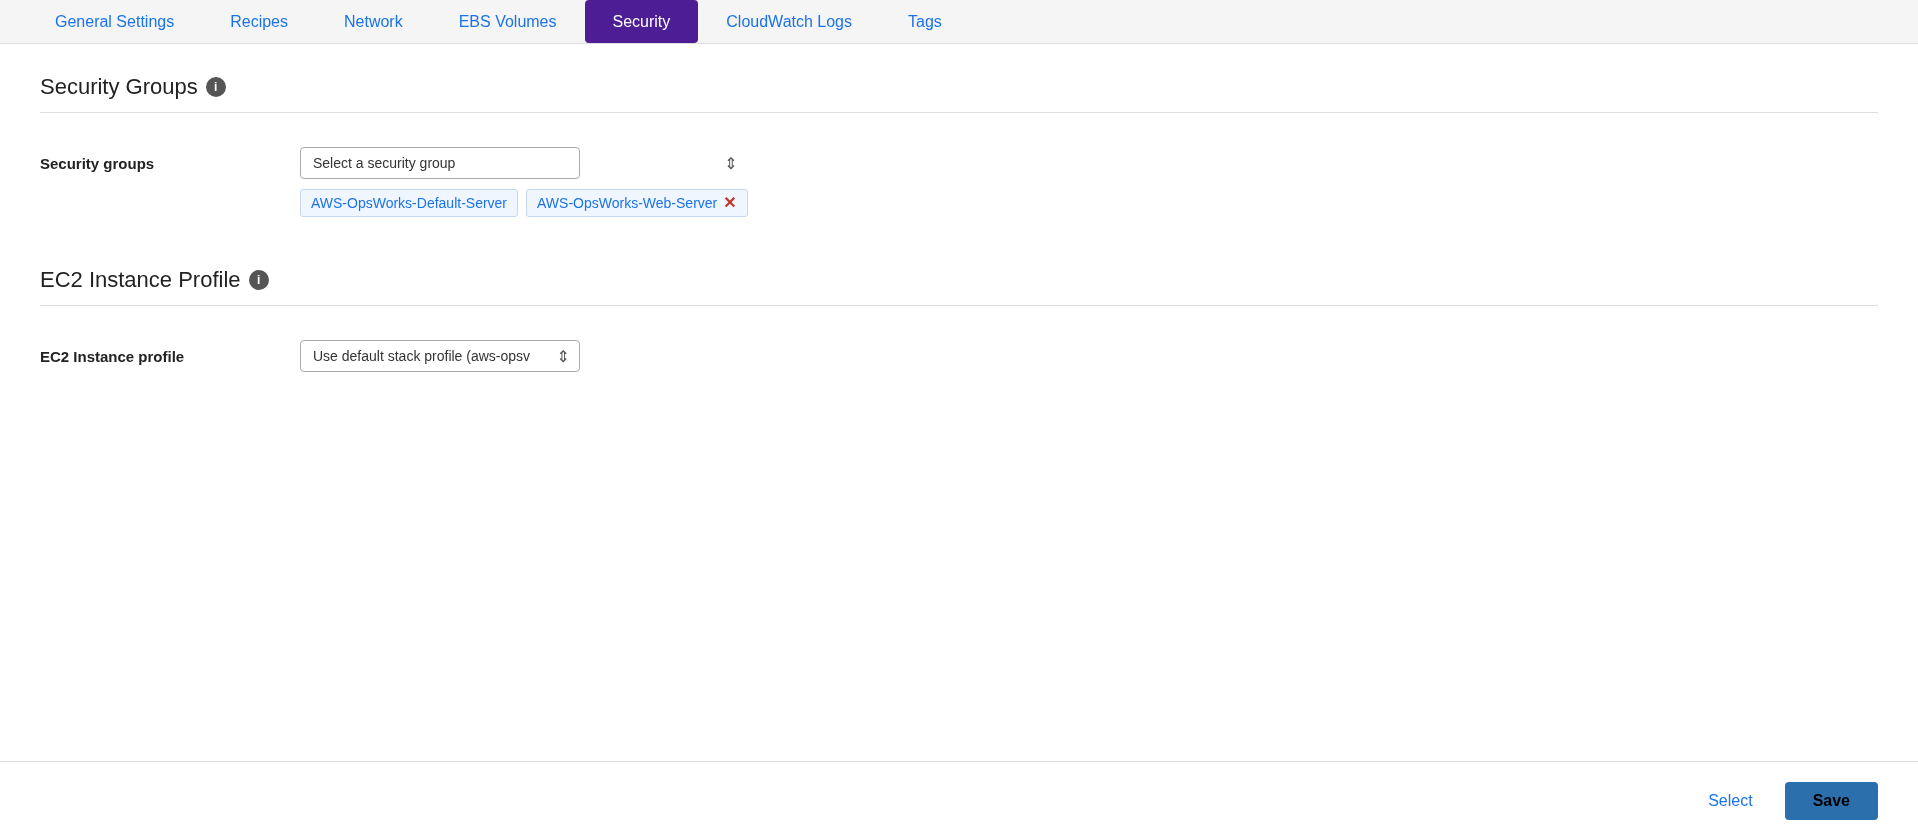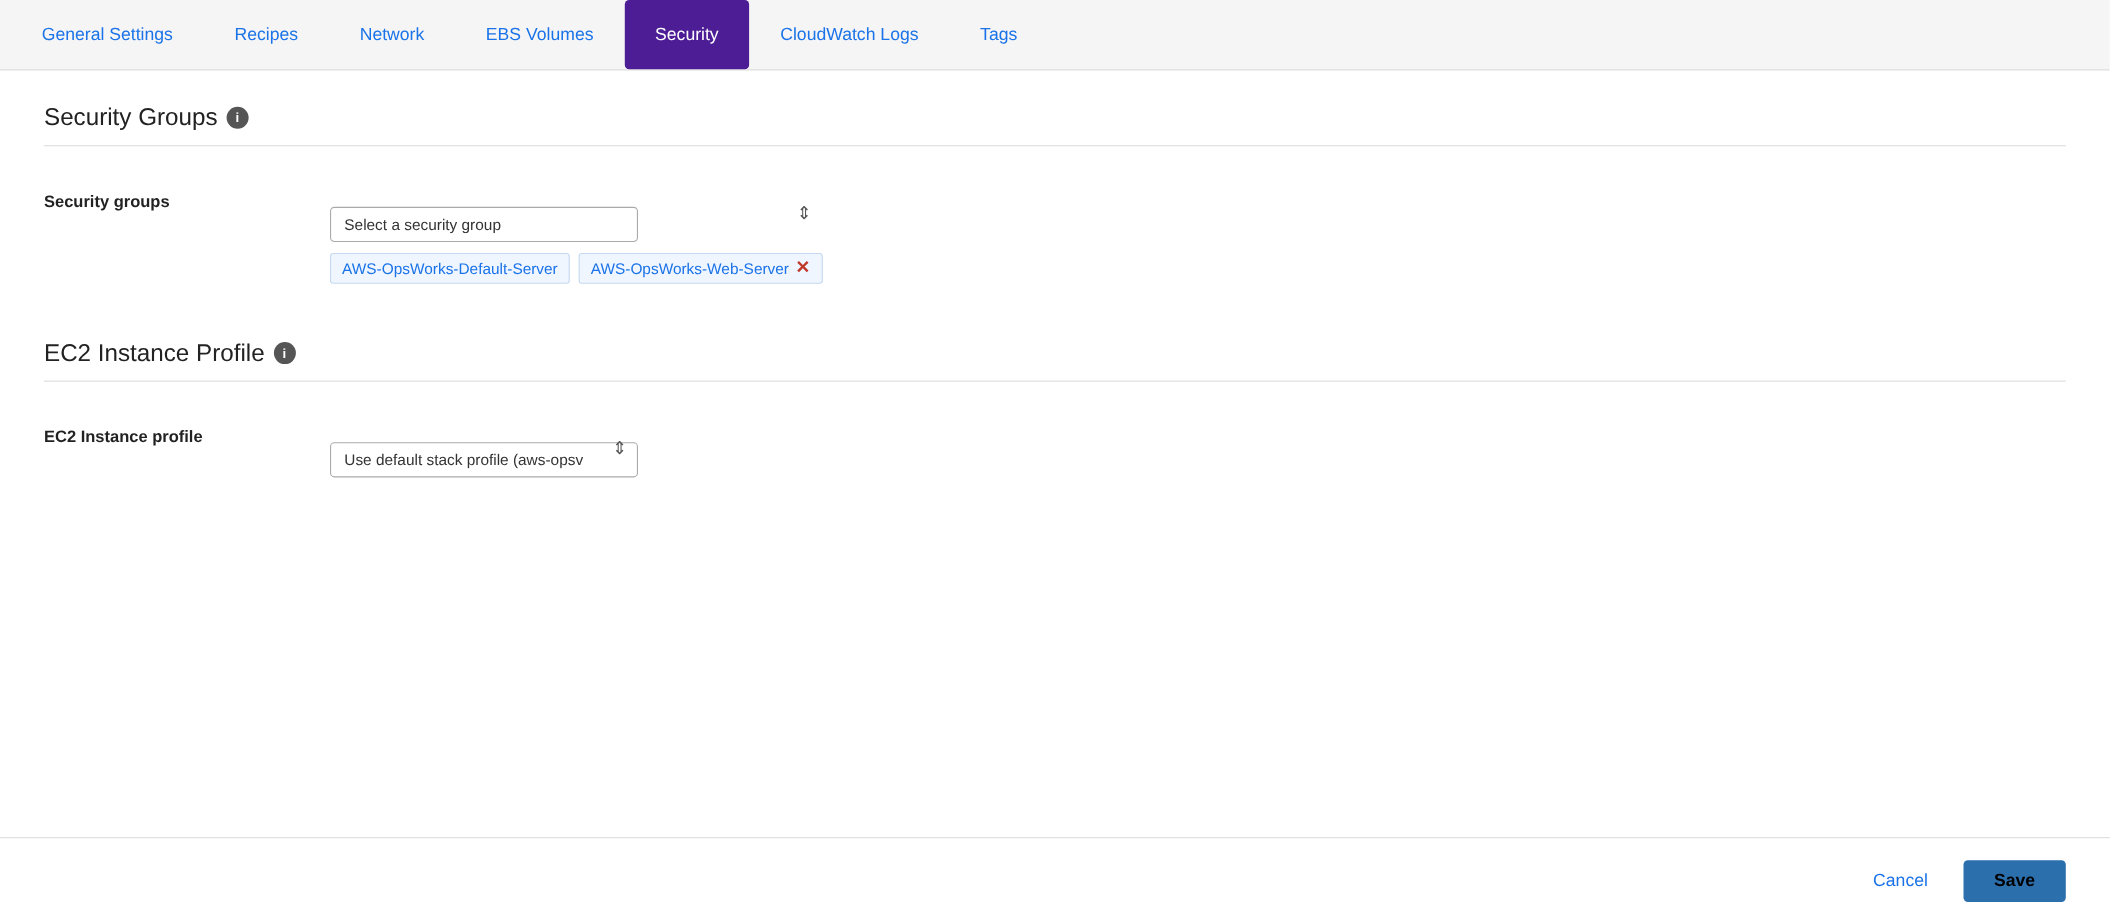--- a/index.html
+++ b/index.html
@@ -16,22 +16,22 @@
       width: 1918px;
       min-height: 840px;
     }
 
     
     .top-nav {
       display: flex;
       align-items: center;
       background: #f5f5f5;
       border-bottom: 1px solid #ddd;
-      padding: 0 10px;
-      height: 64px;
+      padding: 0 27px;
+      height: 44px;
     }
 
     .nav-tab {
       display: inline-flex;
       align-items: center;
       padding: 0 28px;
       height: 100%;
       font-size: 16px;
       color: #1a73e8;
       cursor: pointer;
@@ -120,21 +120,20 @@
       appearance: none;
       -webkit-appearance: none;
       background: #fff;
       border: 1px solid #aaa;
       border-radius: 4px;
       padding: 7px 36px 7px 12px;
       font-size: 14px;
       color: #333;
       cursor: pointer;
       min-width: 280px;
-      margin-top: 21px;
     }
 
     .select-arrow {
       position: absolute;
       right: 10px;
       top: 50%;
       transform: translateY(-50%);
       pointer-events: none;
       color: #555;
       font-size: 16px;
@@ -263,15 +262,15 @@
           </select>
           <span class="select-arrow">⇕</span>
         </div>
       </div>
     </div>
   </div>
 
 </div>
 
 <div class="footer">
-  <button class="btn-cancel">Cancel</button>
+  <button class="btn-cancel">Select</button>
   <button class="btn-save">Save</button>
 </div>
 
 </body></html>

